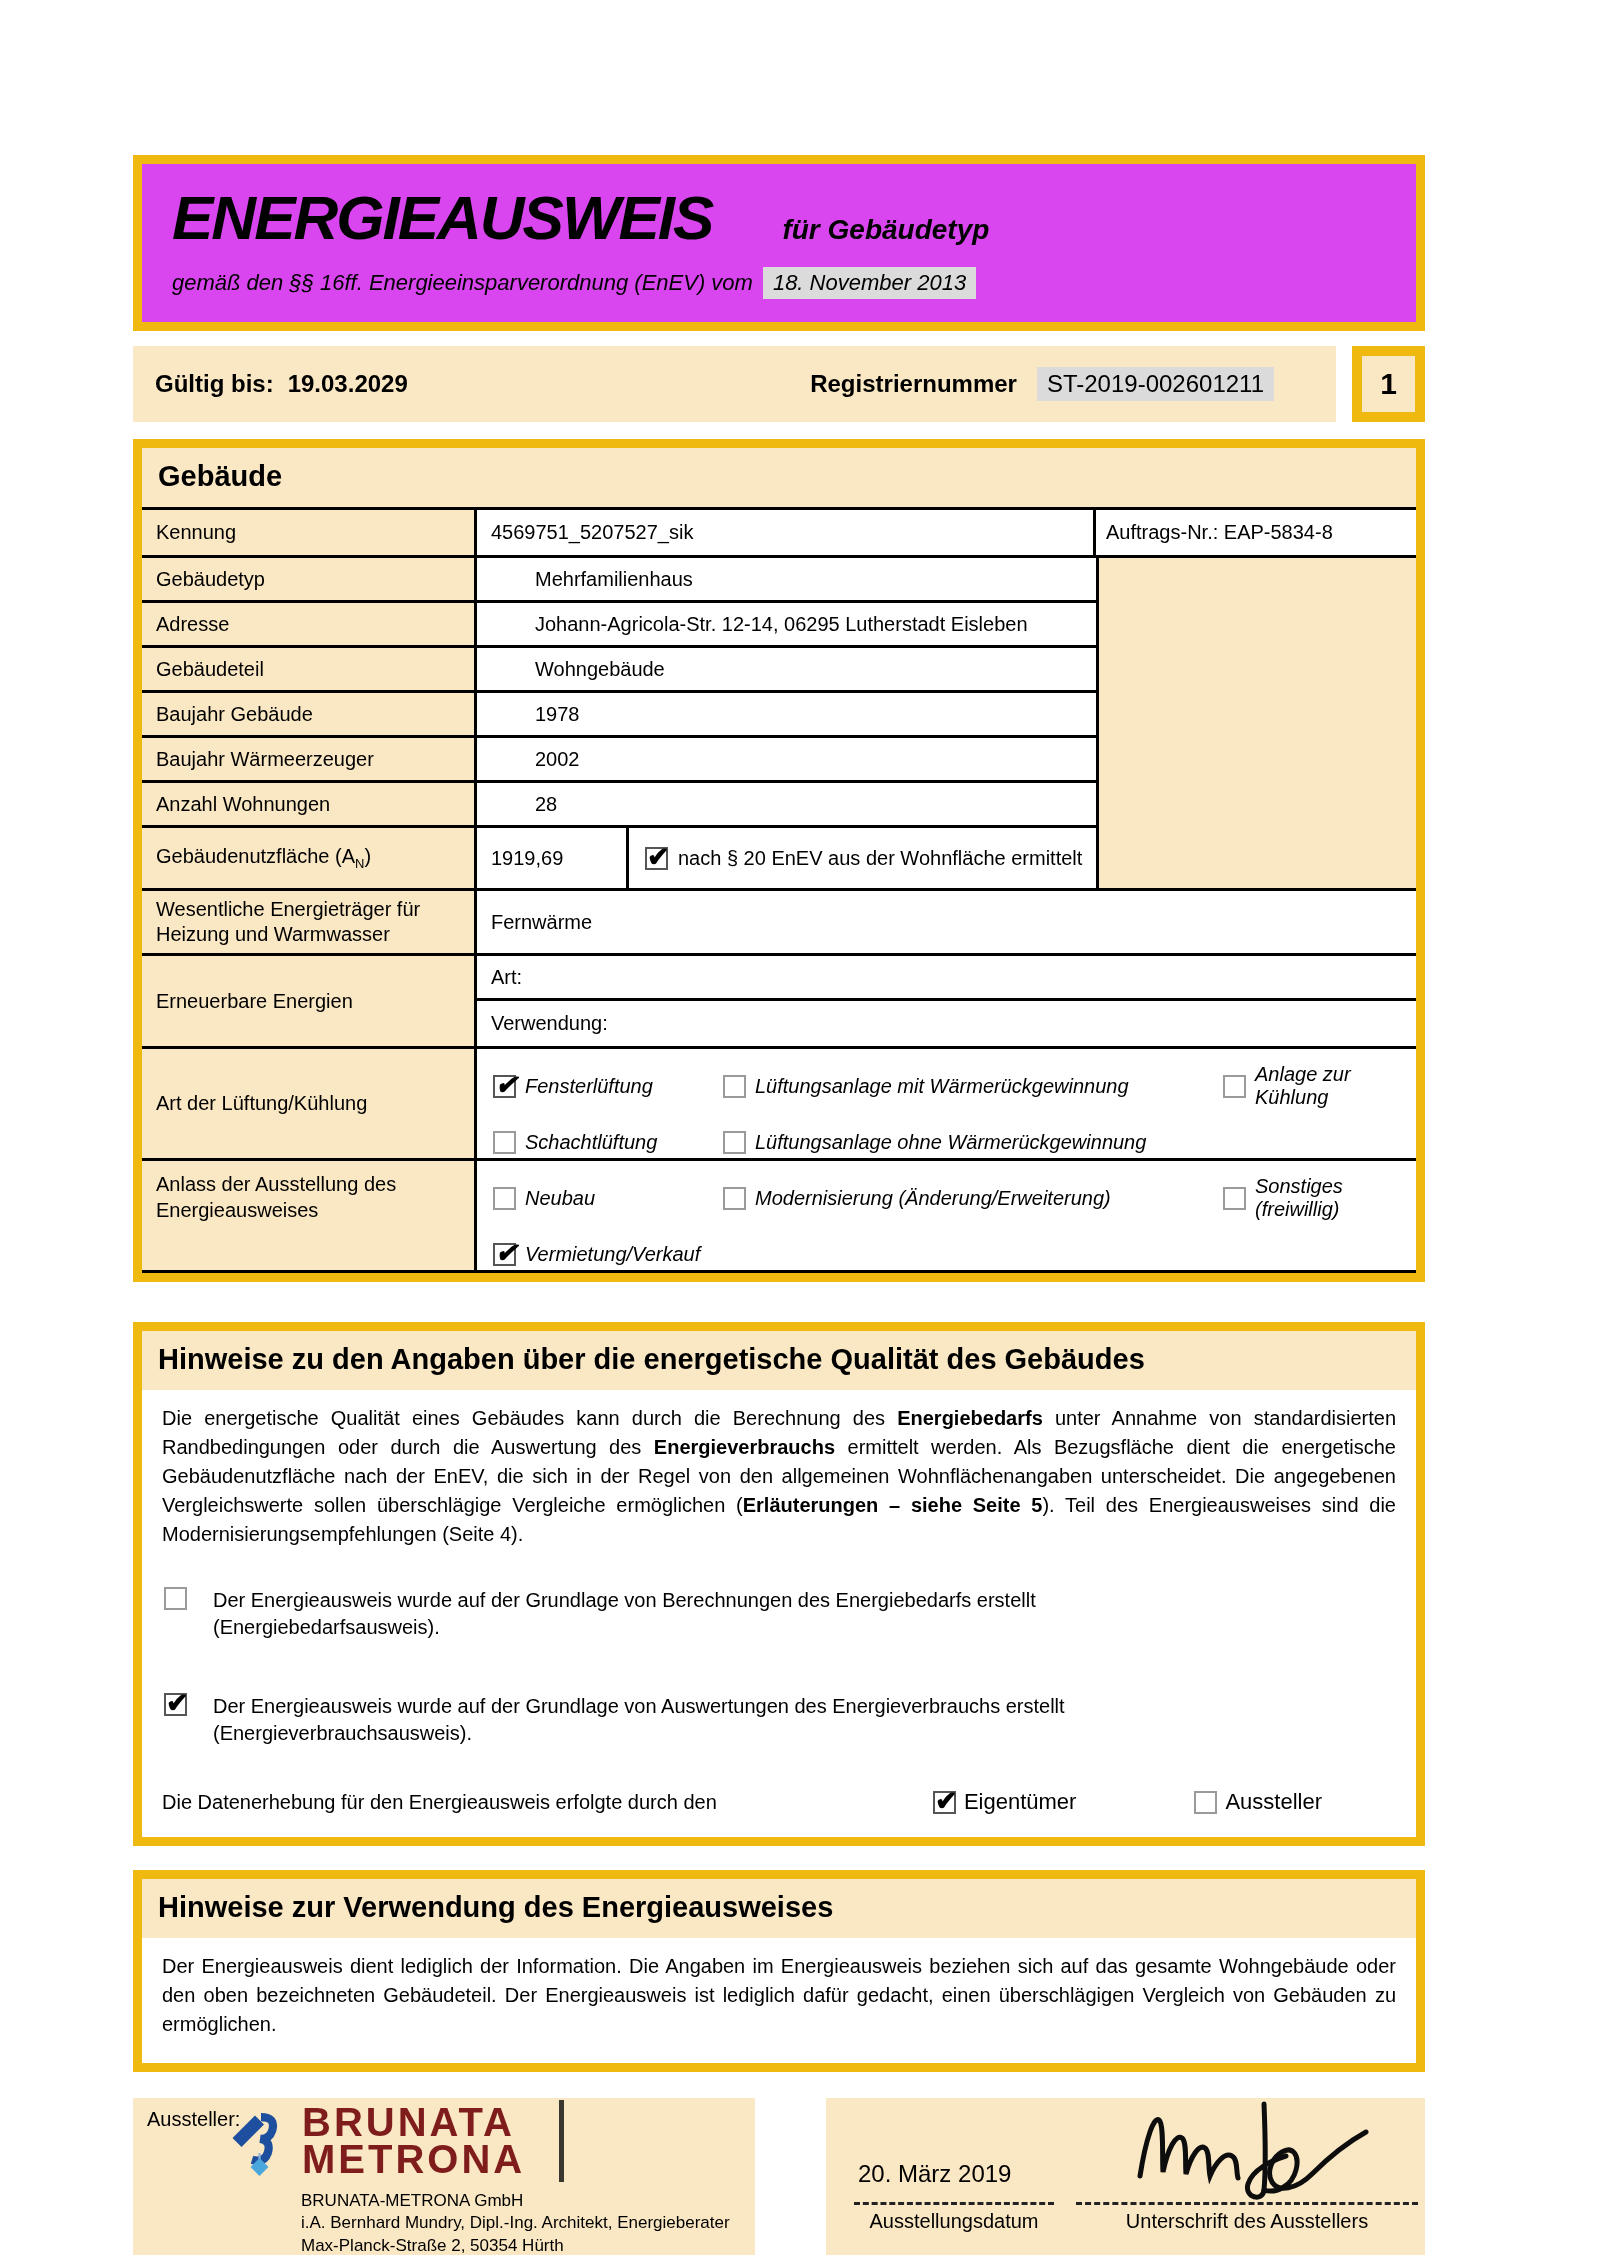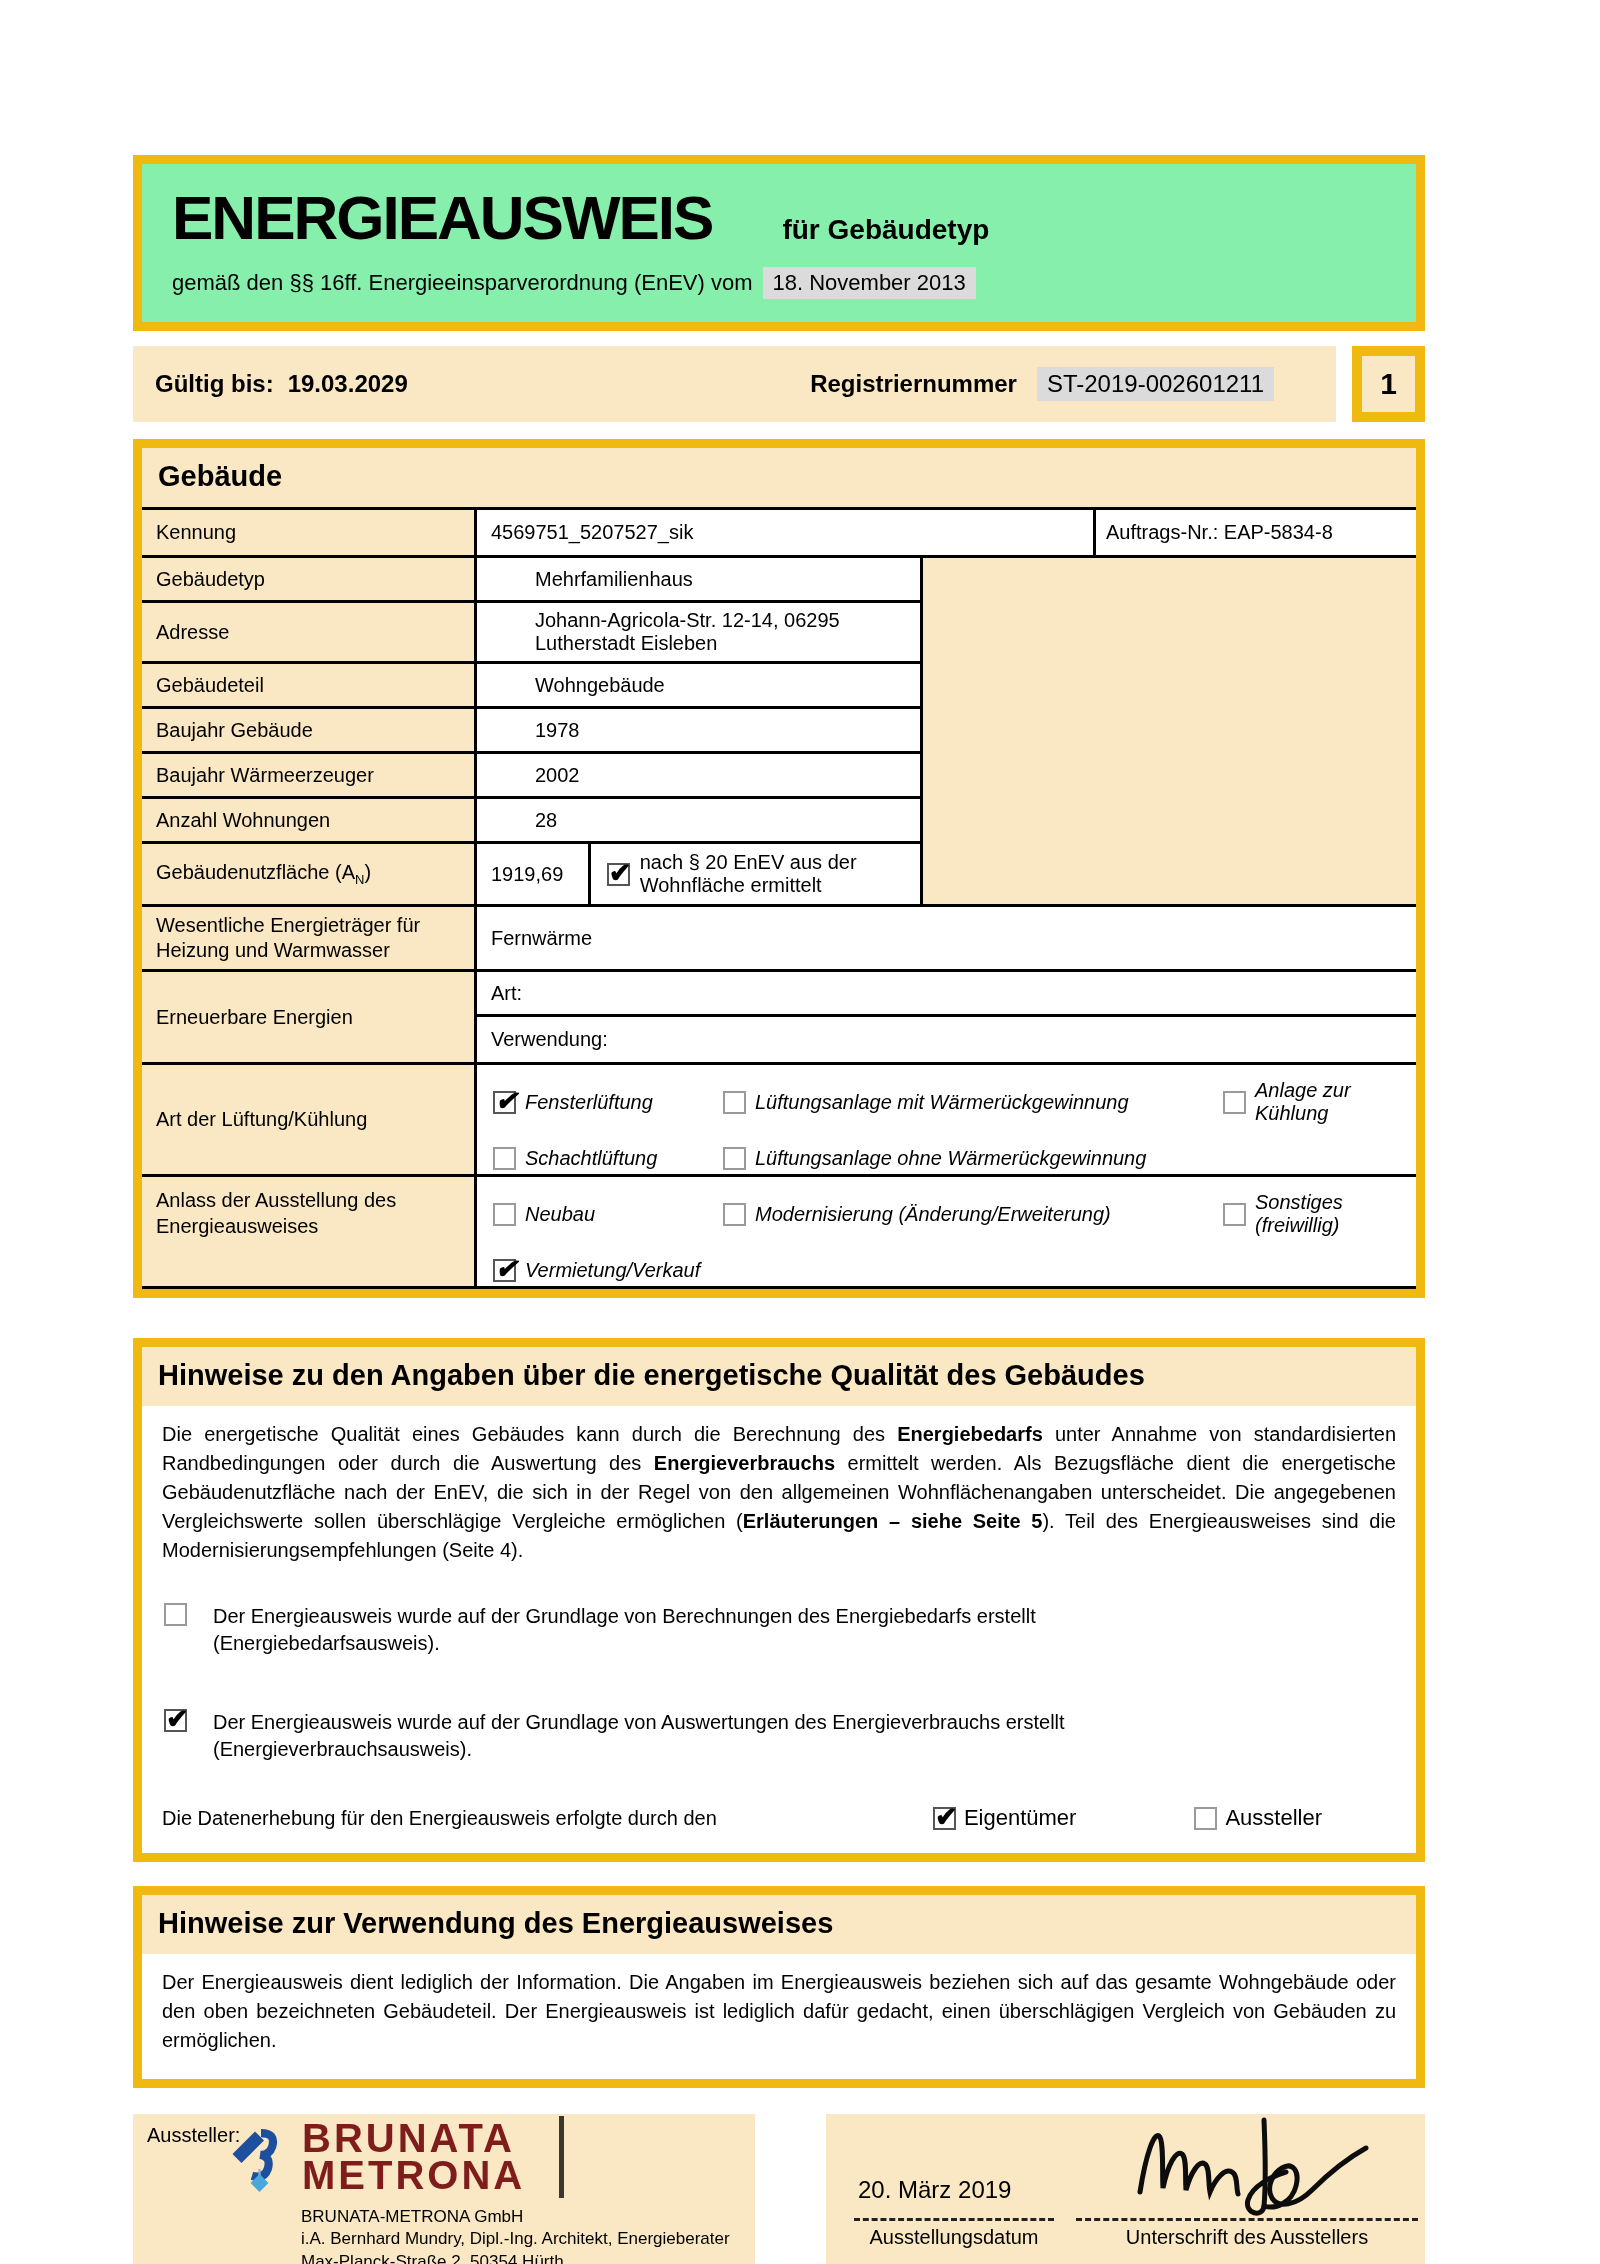--- a/index.html
+++ b/index.html
@@ -2,21 +2,21 @@
 <html lang="de"><head>
 <meta charset="utf-8">
 <style>
   * { margin:0; padding:0; box-sizing:border-box; }
   body { background:#fff; font-family:"Liberation Sans", sans-serif; color:#000; }
   .page { position:relative; width:1600px; height:2264px; background:#fff; overflow:hidden;
           padding:155px 133px 0 133px; }
   .content { width:1292px; }
 
   
-  .hdr-box { border:9px solid #F0B90F; background:#86efac; height:176px; padding:18px 24px 10px 30px; margin-bottom:15px; }
+  .hdr-box { border:9px solid #F0B90F; background:#d946ef; height:176px; padding:18px 24px 10px 30px; margin-bottom:15px;font-style:italic; }
   .hdr-titlerow { display:flex; align-items:baseline; }
   .hdr-title { font-size:62px; font-weight:bold; letter-spacing:-2px; }
   .hdr-for { font-size:28px; font-weight:bold; margin-left:70px; }
   .hdr-lawline { margin-top:14px; font-size:22px; display:flex; align-items:center; }
   .hl { background:#DBDBDB; padding:3px 10px; margin-left:10px; }
 
   
   .valid-row { display:flex; margin-bottom:17px; }
   .valid-bar { width:1203px; height:76px; background:#FAE7C3; display:flex; align-items:center; padding:12px 22px; }
   .valid-left { font-size:24px; font-weight:bold; display:flex; gap:14px; }
@@ -33,21 +33,21 @@
   .geb-box { background:#FAE7C3; margin-bottom:40px; }
   .tbl { border-top:3px solid #000; font-size:20px; }
   .trow { display:flex; align-items:stretch; border-bottom:3px solid #000; background:#fff; }
   .lbl { width:335px; background:#FAE7C3; border-right:3px solid #000; padding:6px 10px 6px 14px;
          display:flex; align-items:center; flex:none; }
   .val { padding:6px 10px 6px 14px; display:flex; align-items:center; }
   .r-kennung { min-height:48px; }
   .r-kennung .val { width:619px; border-right:3px solid #000; }
   .r-kennung .side { flex:1; padding:6px 10px; display:flex; align-items:center; background:#fff; }
   .midblock { display:flex; border-bottom:3px solid #000; }
-  .midleft { width:781px; border-right:3px solid #000; }
+  .midleft { width:957px; border-right:3px solid #000; }
   .midleft .trow { border-bottom:3px solid #000; }
   .midleft .trow:last-child { border-bottom:none; }
   .midleft .trow .val { flex:1;margin-left:44px; }
   .r-std { min-height:45px; }
   .r-nutz { min-height:60px; }
   .r-nutz .vnum { width:152px; border-right:3px solid #000; align-self:stretch; display:flex; align-items:center;
                   padding-left:14px; }
   .r-nutz .vnote { display:flex; align-items:center; gap:10px; padding-left:16px; }
   .side-rail { flex:1; background:#FAE7C3; }
   .r-energ { min-height:52px; }

